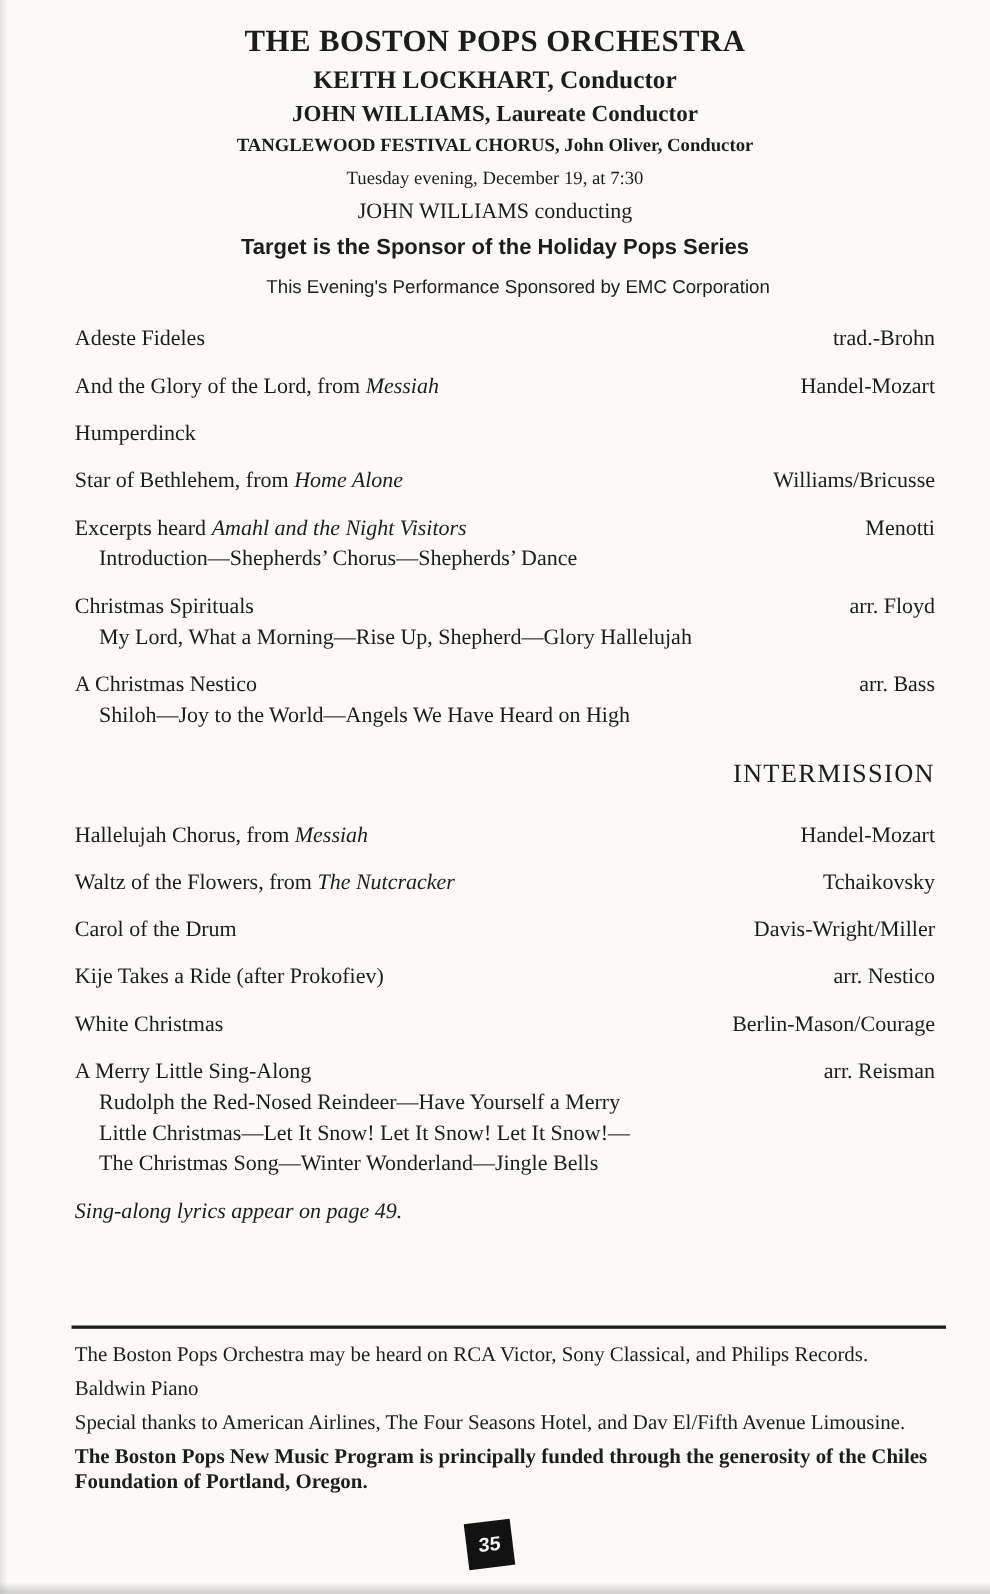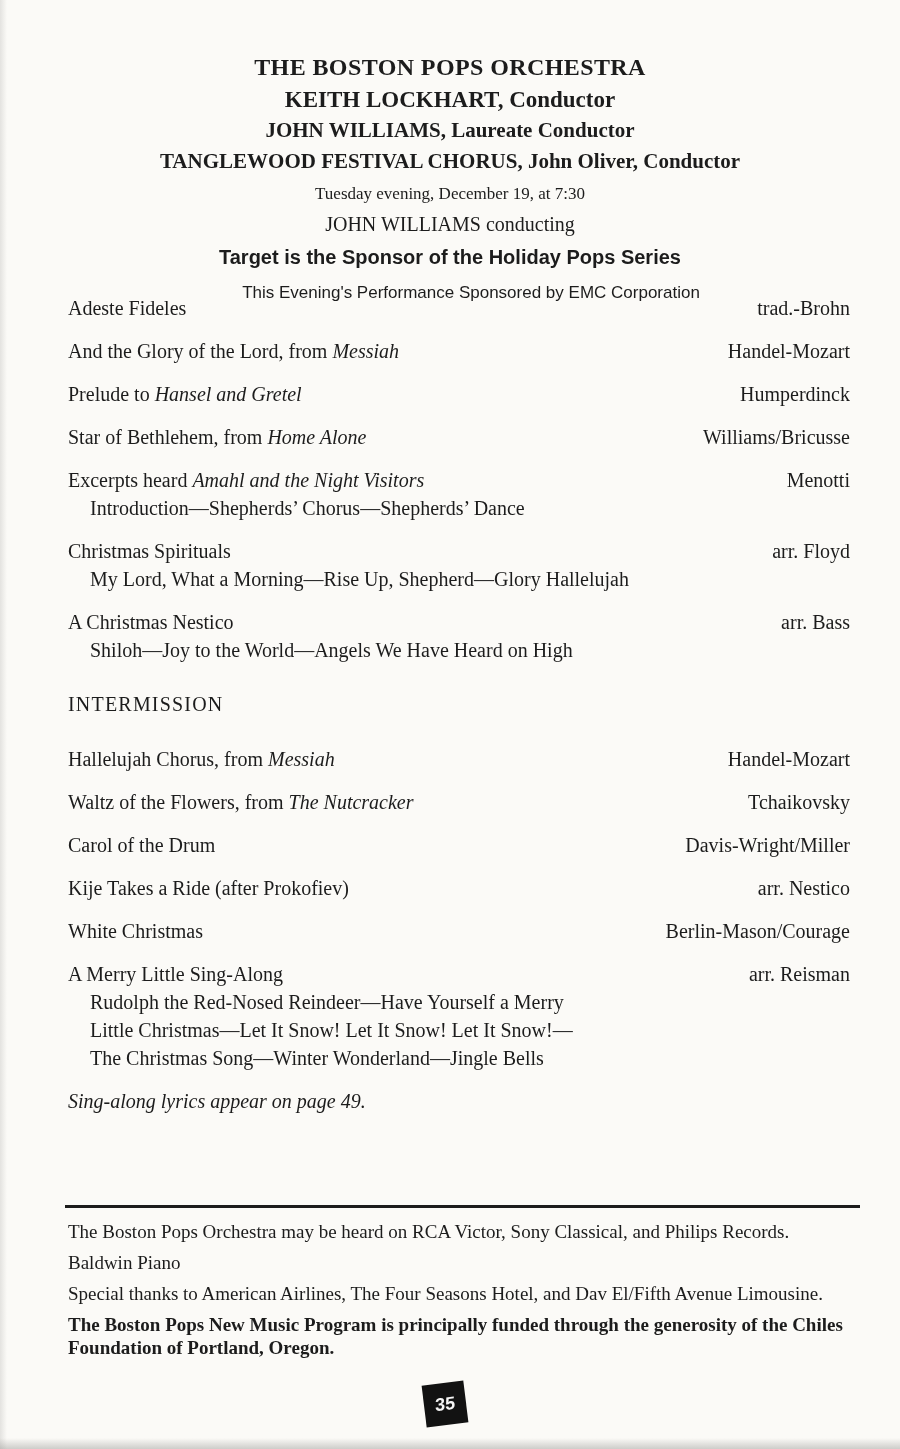--- a/index.html
+++ b/index.html
@@ -28,45 +28,45 @@
     position:absolute;left:0;right:0;bottom:0;height:11px;
     background:linear-gradient(to bottom, rgba(140,140,136,0.0), rgba(150,150,146,0.45));
     pointer-events:none;
   }
 
   .header{
     position:absolute;top:22px;left:0;right:0;
     text-align:center;
   }
   .h-line{display:block;}
-  .h1{font-size:24px;font-weight:bold;letter-spacing:0.4px;margin-bottom:6px;margin-top:32px;}
+  .h1{font-size:28px;font-weight:bold;letter-spacing:0.4px;margin-bottom:6px;}
   .h2{font-size:23px;font-weight:bold;margin-bottom:5px;}
   .h3{font-size:21px;font-weight:bold;margin-bottom:6px;text-align:center;}
-  .h4{font-size:21px;font-weight:bold;margin-bottom:10px;}
+  .h4{font-size:17px;font-weight:bold;margin-bottom:10px;}
   .h5{font-size:17px;margin-bottom:9px;}
   .h6{font-size:20px;margin-bottom:10px;}
   .h7{font-family:"Liberation Sans", sans-serif;font-size:20px;font-weight:bold;margin-bottom:14px;}
   .h8{font-family:Liberation Sans, sans-serif;font-size:17px;padding-left:42px;}
 
   .program{
     position:absolute;top:294px;left:68px;right:50px;
     font-size:20px;line-height:28px;
   }
   .program-item{margin-bottom:15px;}
   .title-row{
     display:flex;justify-content:space-between;align-items:flex-start;
   }
   .title{white-space:nowrap;}
   .title .it{font-style:italic;}
   .attribution{white-space:nowrap;text-align:right;}
   .sub-line{padding-left:22px;}
 
   .intermission{
-    text-align:left;
-    font-size:20px;letter-spacing:1.2px;
+    text-align:right;
+    font-size:24px;letter-spacing:1.2px;
     margin:26px 0 27px 0;
   }
   .note{
     font-style:italic;
     margin-top:8px;
     font-size:20px;
   }
 
   .footer-rule{
     position:absolute;top:1205px;left:65px;width:795px;height:3px;
@@ -122,21 +122,20 @@
   <div class="program-item">
     <div class="title-row">
       <span class="title"><span>And the Glory of the Lord, from </span><span class="it">Messiah</span></span>
       <span class="attribution">Handel-Mozart</span>
     </div>
     <div></div>
   </div>
 
   <div class="program-item">
     <div class="title-row">
-      <span class="title"><span>Prelude to </span><span class="it">Hansel and Gretel</span></span>
       <span class="attribution">Humperdinck</span>
     </div>
     <div></div>
   </div>
 
   <div class="program-item">
     <div class="title-row">
       <span class="title"><span>Star of Bethlehem, from </span><span class="it">Home Alone</span></span>
       <span class="attribution">Williams/Bricusse</span>
     </div>

